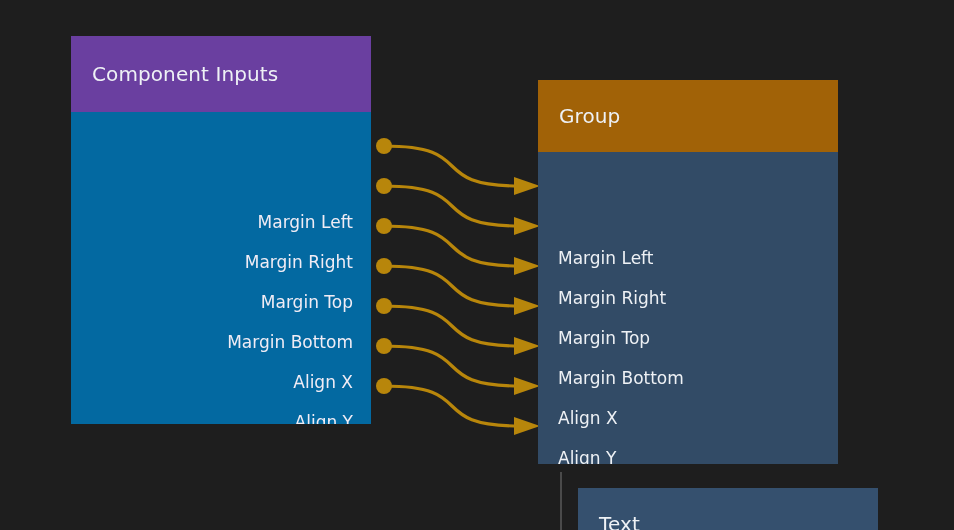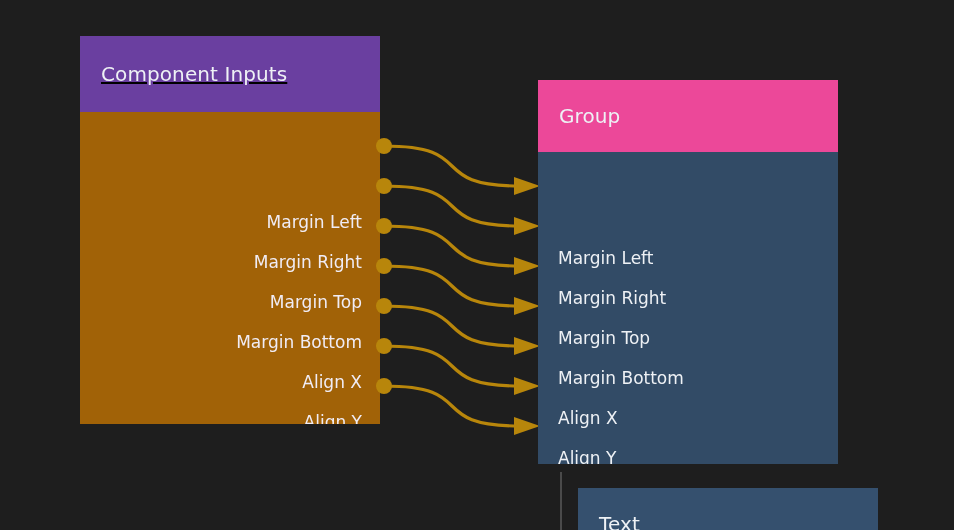--- a/index.html
+++ b/index.html
@@ -23,37 +23,37 @@
   .node-header {
     display:flex; align-items:center;
     padding-left:21px;
     font-size:20px;
     color:#eef1f5;
     letter-spacing:.1px;
   }
   .node-body { position:relative; width:100%; }
 
   
-  .node-purple { left:80px; top:36px; width:300px; height:388px; background:#a16207;text-decoration:underline; }
+  .node-purple { left:71px; top:36px; width:300px; height:388px; background:#0369a1; }
   .node-purple .node-header { height:76px; background:#6a3fa0; }
 
   .out-row {
     position:absolute;
     right:18px;
     height:20px;
     margin-top:-10px;
     display:flex; align-items:center; justify-content:flex-end;
     font-size:17px;
     color:#f0ecf5;
     white-space:nowrap;
   }
 
   
   .node-blue { left:538px; top:80px; width:300px; height:384px; background:#324b66; }
-  .node-blue .node-header { height:72px; background:#ec4899; }
+  .node-blue .node-header { height:72px; background:#a16207; }
 
   .node-text { left:578px; top:488px; width:300px; height:110px; background:#35506e; }
   .node-text .node-header { height:72px; background:#35506e; }
 
   .in-row {
     position:absolute;
     left:20px;
     height:20px;
     margin-top:-10px;
     display:flex; align-items:center;

